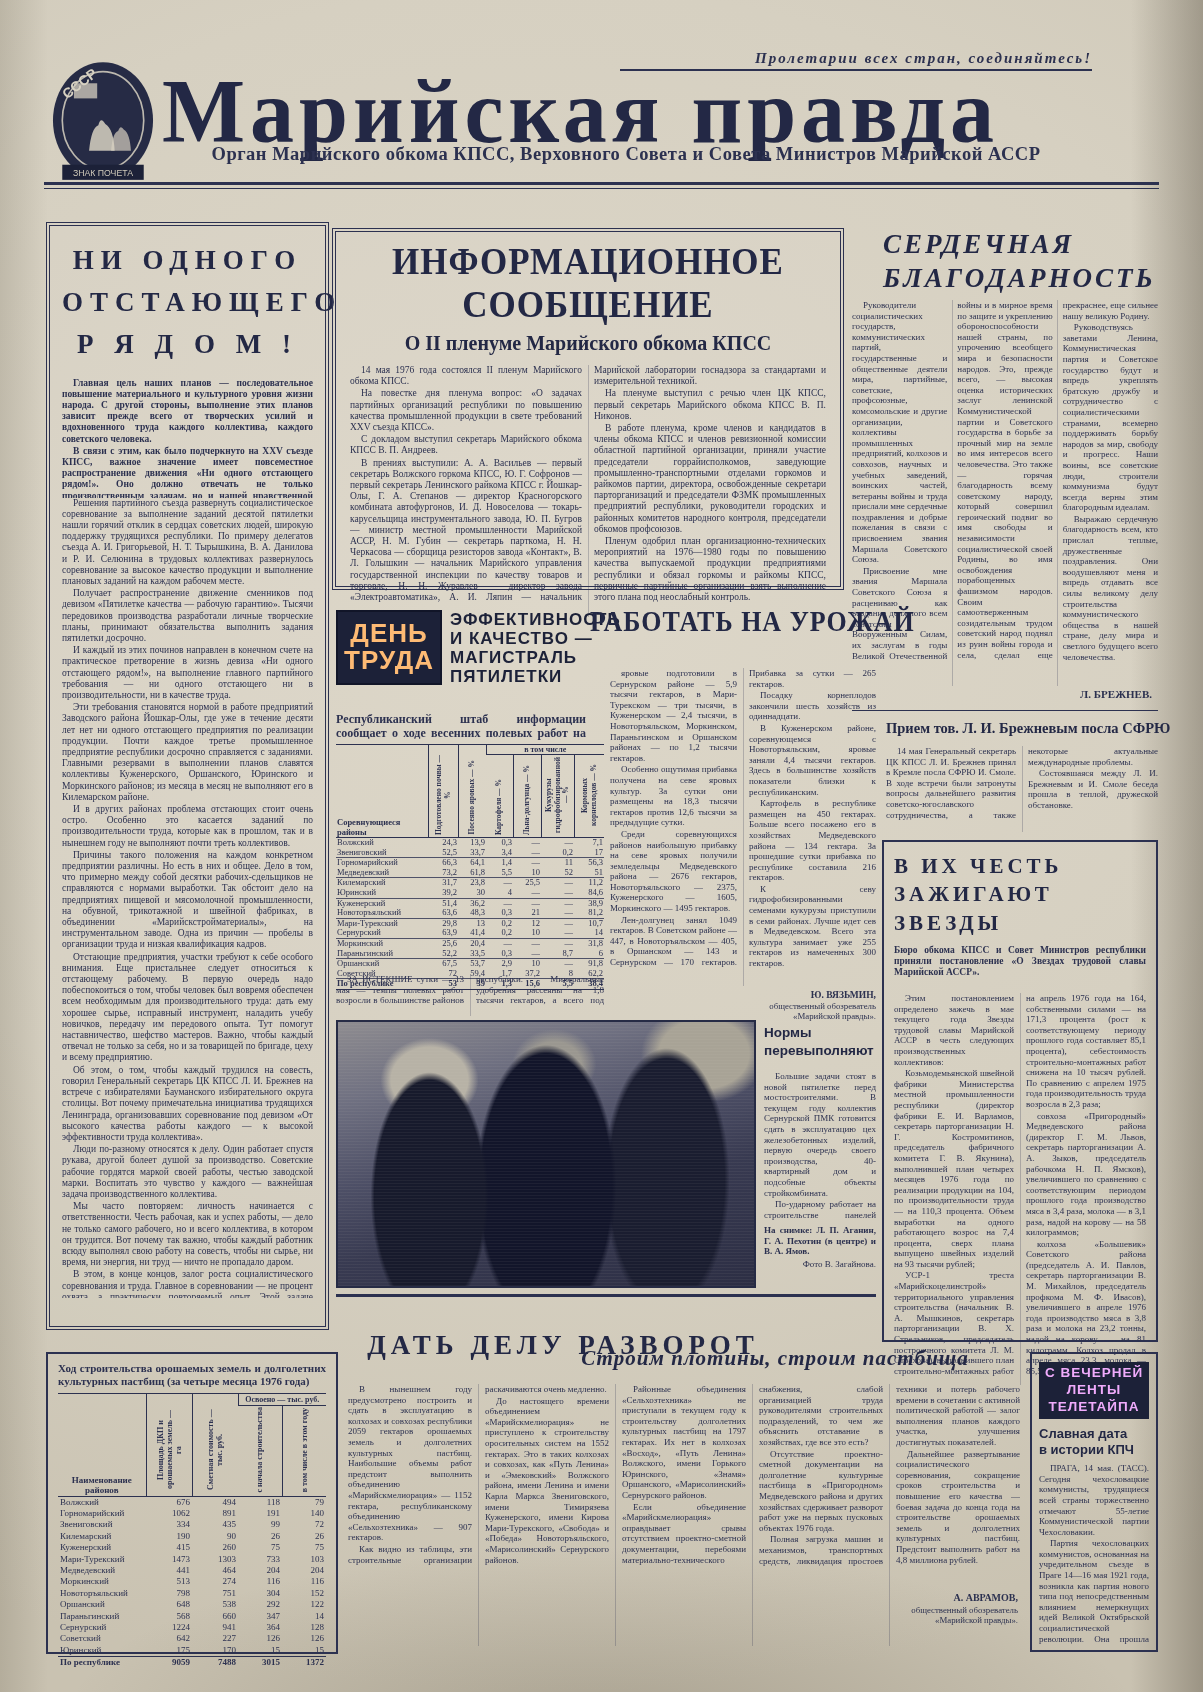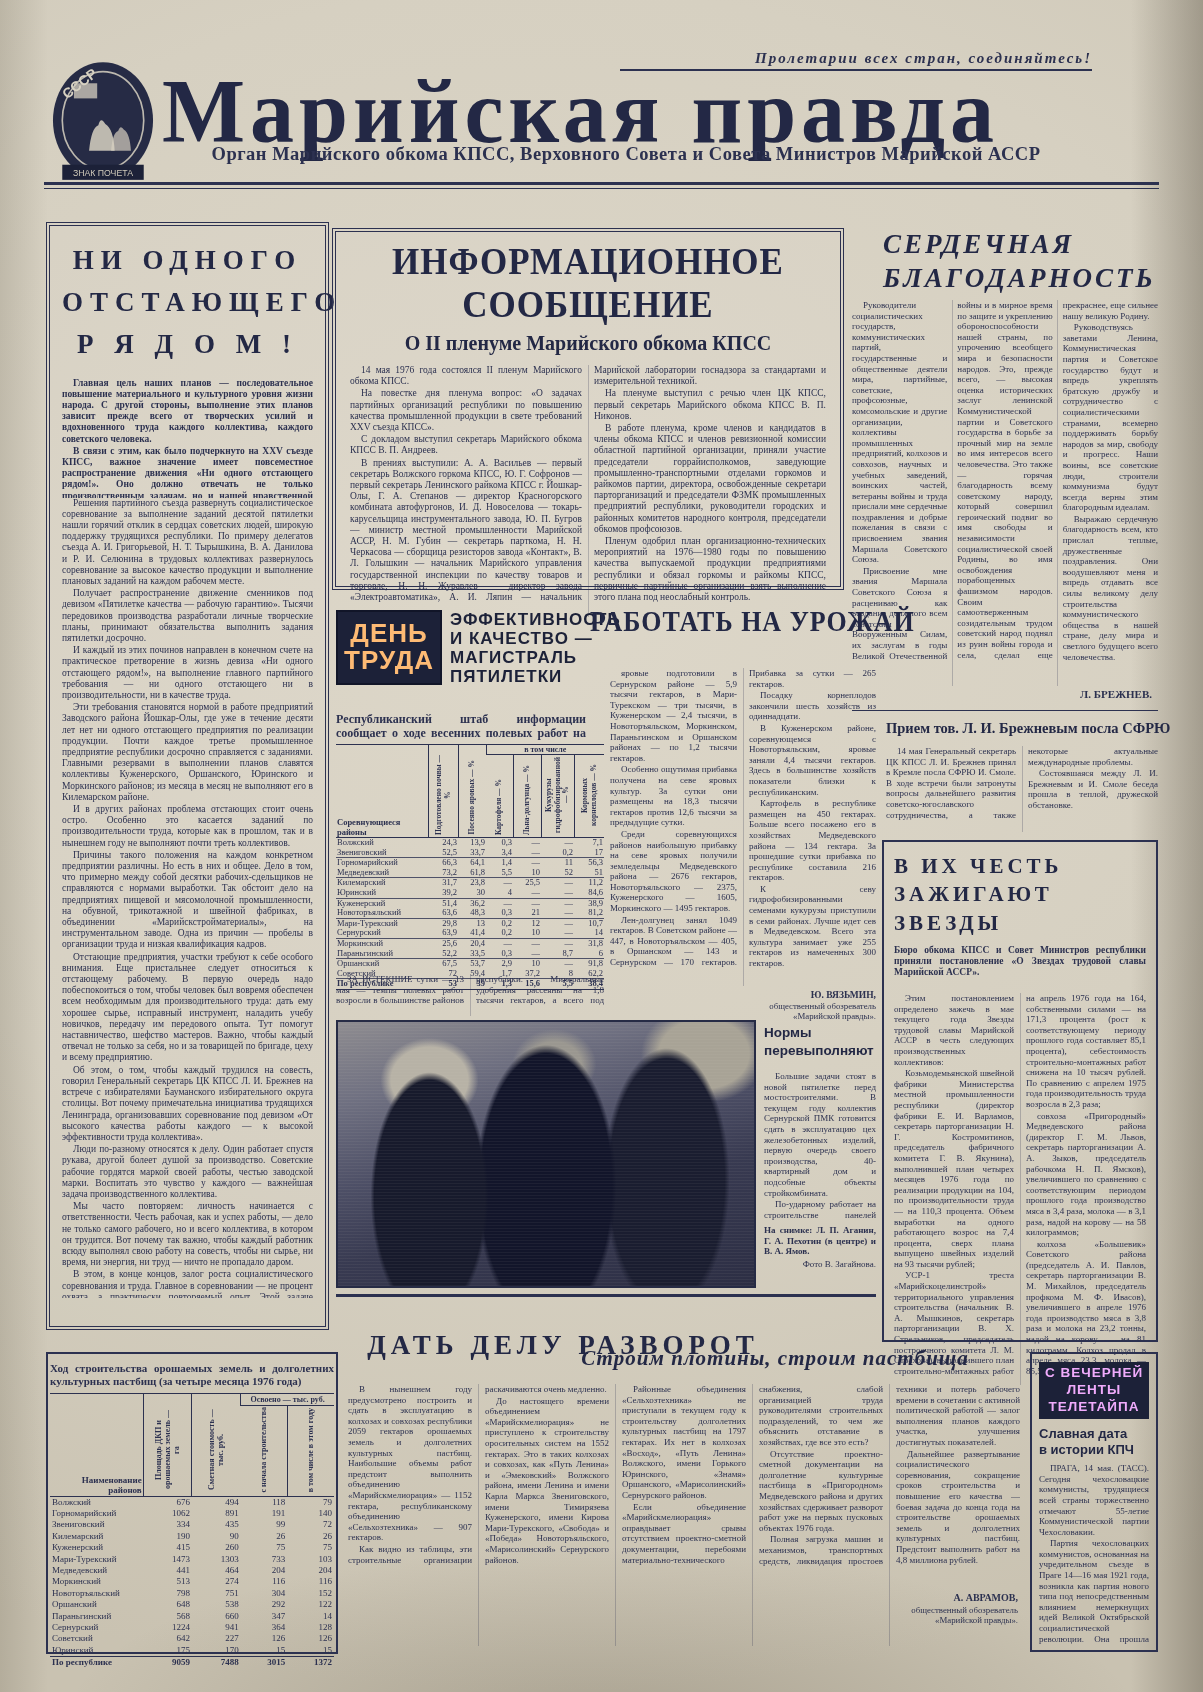--- a/index.html
+++ b/index.html
@@ -402,33 +402,33 @@
         <p>По-ударному работает на строительстве панелей бригада каменщиков Аркадия Александровича Рякшина. Она ежедневно выполняет сменные нормы на 125—130 процентов при хорошем качестве работы.</p>
       </div>
     <div class="caption" style="margin-top:4px;font-weight:bold;">На снимке: Л. П. Аганин, Г. А. Пехотин (в центре) и В. А. Ямов.</div>
     <div class="caption" style="text-align:right;margin-top:2px;">Фото В. Загайнова.</div>
   </div>
 
   <div class="abs rule" style="left:336px;top:1294px;width:540px;height:3px;"></div>
 
   <div class="abs sec-head" style="left:540px;top:1346px;width:470px;">Строим плотины, строим пастбища</div>
 
-  <div class="abs sbox" style="left:46px;top:1352px;width:292px;height:302px;padding:8px 2px;">
+  <div class="abs sbox" style="left:46px;top:1352px;width:292px;height:302px;padding:8px 10px;">
     <div style="font-weight:bold;font-size:11px;line-height:13px;text-align:justify;">Ход строительства орошаемых земель и долголетних культурных пастбищ (за четыре месяца 1976 года)</div>
     <table class="con-table" style="margin-top:5px;">
       <colgroup>
           <col style="width:88px">
           <col style="width:46px">
           <col style="width:46px">
           <col style="width:44px">
           <col style="width:44px">
         </colgroup>
       <thead>
         <tr>
-          <th rowspan="2" style="text-align:right;font-size:9px;font-weight:bold;">Наименование районов</th>
+          <th rowspan="2" style="text-align:center;font-size:9px;font-weight:bold;">Наименование районов</th>
           <th rowspan="2"><span class="vtext">Площадь ДКП и орошаемых земель — га</span></th>
           <th rowspan="2"><span class="vtext">Сметная стоимость — тыс. руб.</span></th>
           <th colspan="2" class="grp">Освоено — тыс. руб.</th>
         </tr>
         <tr>
           <th><span class="vtext">с начала строительства</span></th>
           <th><span class="vtext">в том числе в этом году</span></th>
         </tr>
       </thead>
       <tbody>

